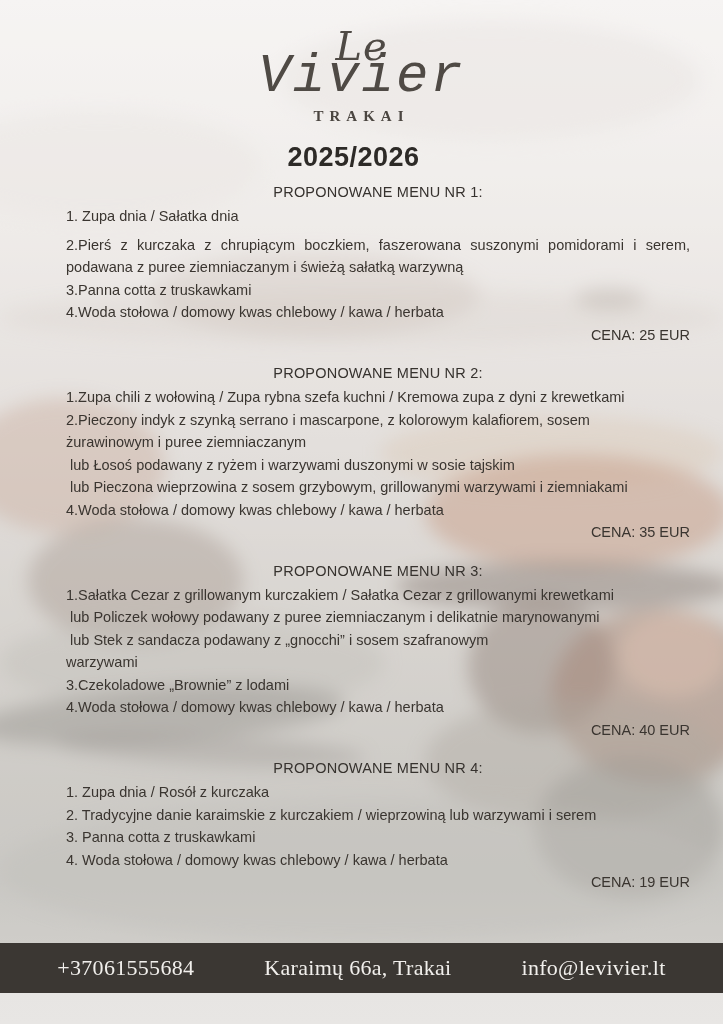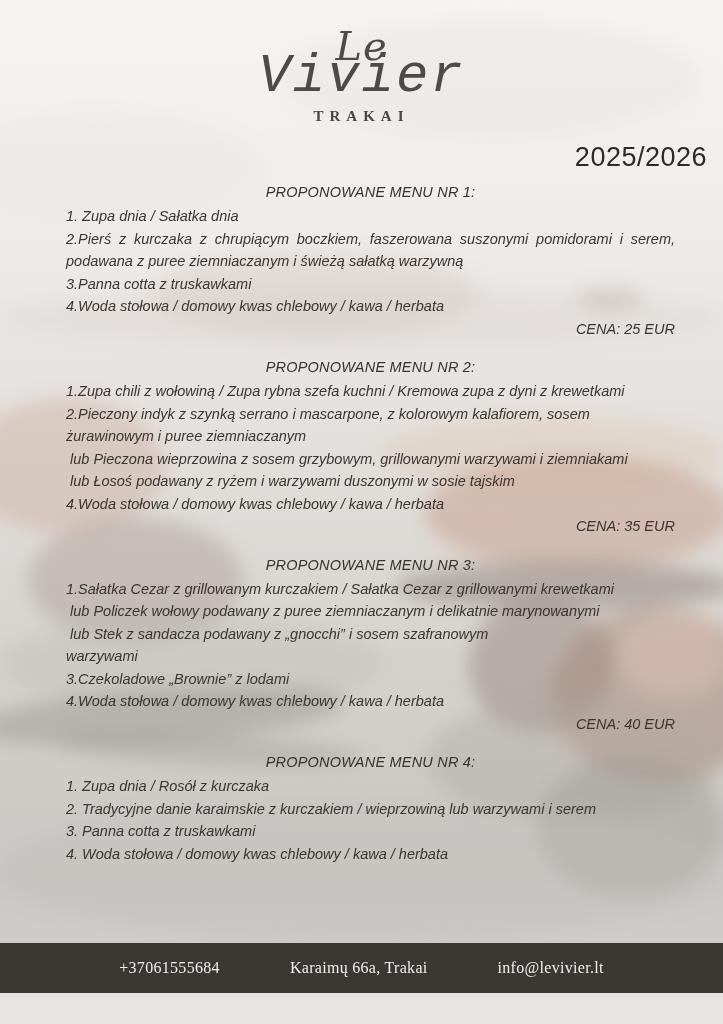--- a/index.html
+++ b/index.html
@@ -47,40 +47,40 @@
   }
   .logo .script-vivier{
     display:block;font-family:Liberation Mono, monospace;font-style:italic;
     font-size:54px;line-height:58px;font-weight:500;margin-top:-20px;letter-spacing:2px;
   }
   .logo .trakai{
     display:block;font-family:"Liberation Serif", serif;
     font-size:15px;letter-spacing:6px;font-weight:700;margin-top:2px;color:#4b4641;
   }
   .season{
-    text-align:right;font-size:27px;font-weight:400;color:#2d2a27;
+    text-align:center;font-size:27px;font-weight:700;color:#2d2a27;
     margin:17px 16px 0 0;letter-spacing:.5px;
   }
-  .menus{margin-top:9px;padding:0 48px 0 66px;font-style:italic;}
+  .menus{margin-top:9px;padding:0 33px 0 66px;}
   .menu-section{margin-bottom:17px;}
   .menu-title{
     text-align:center;font-size:14.5px;color:#36322e;
     line-height:20px;margin-bottom:3px;letter-spacing:.2px;
   }
   .menu-line{
     font-size:14.5px;line-height:22.5px;white-space:pre-wrap;color:#3a3530;
   }
-  .menu-line.stretch{text-align:justify;text-align-last:justify;}
+  .menu-line.stretch{text-align:justify;text-align-last:justify;margin-top:6px;}
   .menu-price{
     text-align:right;font-size:14.5px;line-height:22.5px;color:#3a3530;
   }
   .footer-bar{
     position:absolute;left:0;right:0;bottom:31px;height:50px;
     background:#3b3733;display:flex;align-items:center;justify-content:center;
-    gap:70px;font-family:"Liberation Serif", serif;font-size:16px;color:#f1efec;
+    gap:70px;font-family:"Liberation Serif", serif;font-size:22px;color:#f1efec;
     letter-spacing:.3px;
   }
 </style>
 </head>
 <body>
 
 <div class="page">
 
   <div class="bg-shapes">
     <div class="sh-cloud1"></div>
@@ -123,41 +123,42 @@
           <div class="menu-line">podawana z puree ziemniaczanym i świeżą sałatką warzywną</div>
           <div class="menu-line">3.Panna cotta z truskawkami</div>
           <div class="menu-line">4.Woda stołowa / domowy kwas chlebowy / kawa / herbata</div>
           <div class="menu-price">CENA: 25 EUR</div>
         </section>
         <section class="menu-section">
           <div class="menu-title">PROPONOWANE MENU NR 2:</div>
           <div class="menu-line">1.Zupa chili z wołowiną / Zupa rybna szefa kuchni / Kremowa zupa z dyni z krewetkami</div>
           <div class="menu-line">2.Pieczony indyk z szynką serrano i mascarpone, z kolorowym kalafiorem, sosem</div>
           <div class="menu-line">żurawinowym i puree ziemniaczanym</div>
+          <div class="menu-line"> lub Łosoś podawany z ryżem i warzywami duszonymi w sosie tajskim</div>
           <div class="menu-line"> lub Pieczona wieprzowina z sosem grzybowym, grillowanymi warzywami i ziemniakami</div>
-          <div class="menu-line"> lub Łosoś podawany z ryżem i warzywami duszonymi w sosie tajskim</div>
           <div class="menu-line">4.Woda stołowa / domowy kwas chlebowy / kawa / herbata</div>
           <div class="menu-price">CENA: 35 EUR</div>
         </section>
         <section class="menu-section">
           <div class="menu-title">PROPONOWANE MENU NR 3:</div>
           <div class="menu-line">1.Sałatka Cezar z grillowanym kurczakiem / Sałatka Cezar z grillowanymi krewetkami</div>
           <div class="menu-line"> lub Policzek wołowy podawany z puree ziemniaczanym i delikatnie marynowanymi</div>
           <div class="menu-line"> lub Stek z sandacza podawany z „gnocchi” i sosem szafranowym</div>
           <div class="menu-line">warzywami</div>
           <div class="menu-line">3.Czekoladowe „Brownie” z lodami</div>
           <div class="menu-line">4.Woda stołowa / domowy kwas chlebowy / kawa / herbata</div>
           <div class="menu-price">CENA: 40 EUR</div>
         </section>
         <section class="menu-section">
           <div class="menu-title">PROPONOWANE MENU NR 4:</div>
           <div class="menu-line">1. Zupa dnia / Rosół z kurczaka</div>
           <div class="menu-line">2. Tradycyjne danie karaimskie z kurczakiem / wieprzowiną lub warzywami i serem</div>
           <div class="menu-line">3. Panna cotta z truskawkami</div>
           <div class="menu-line">4. Woda stołowa / domowy kwas chlebowy / kawa / herbata</div>
+          <div class="menu-price">CENA: 19 EUR</div>
         </section>
       </div>
 
     <div class="footer-bar">
       <span>+37061555684</span>
       <span>Karaimų 66a, Trakai</span>
       <span>info@levivier.lt</span>
     </div>
 
   </div>

